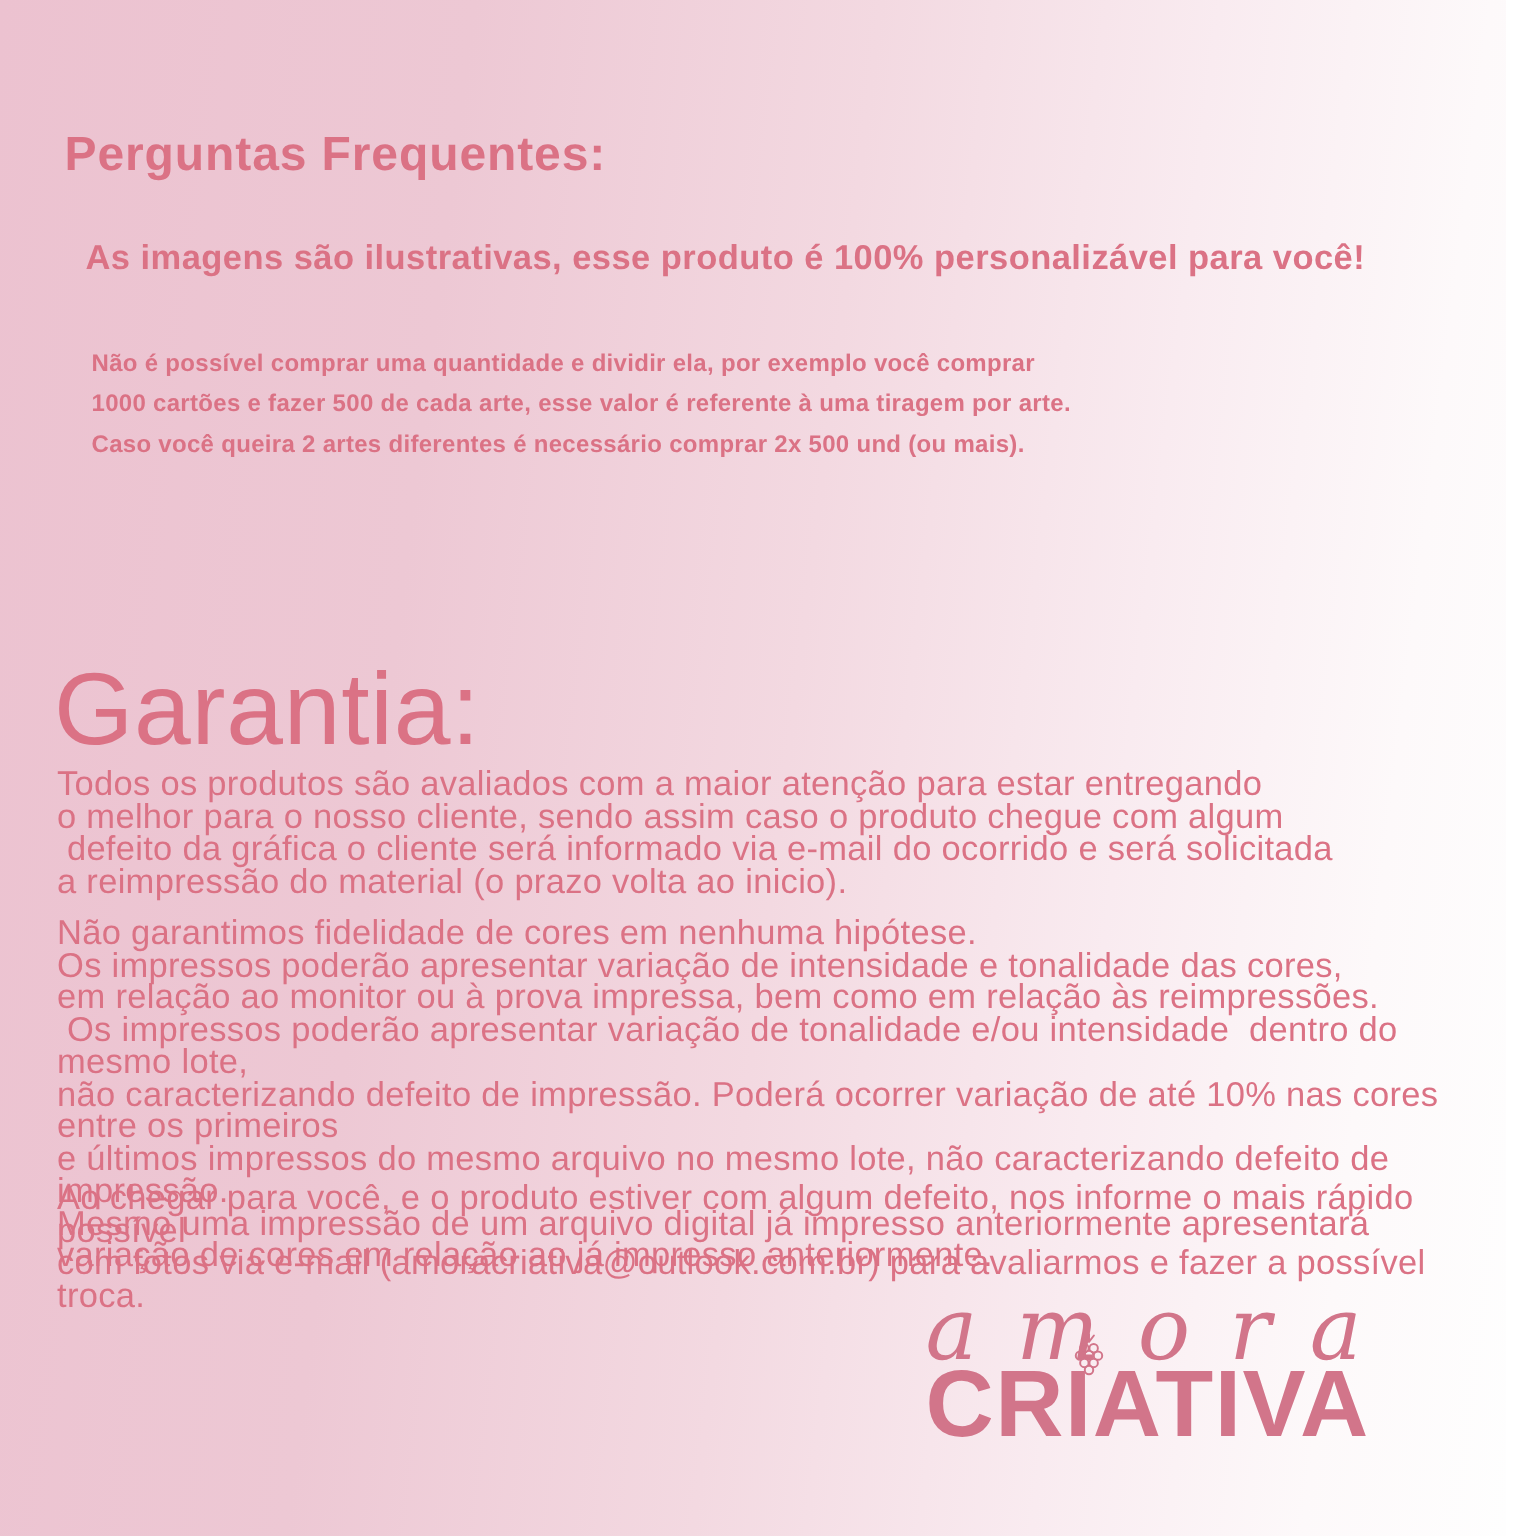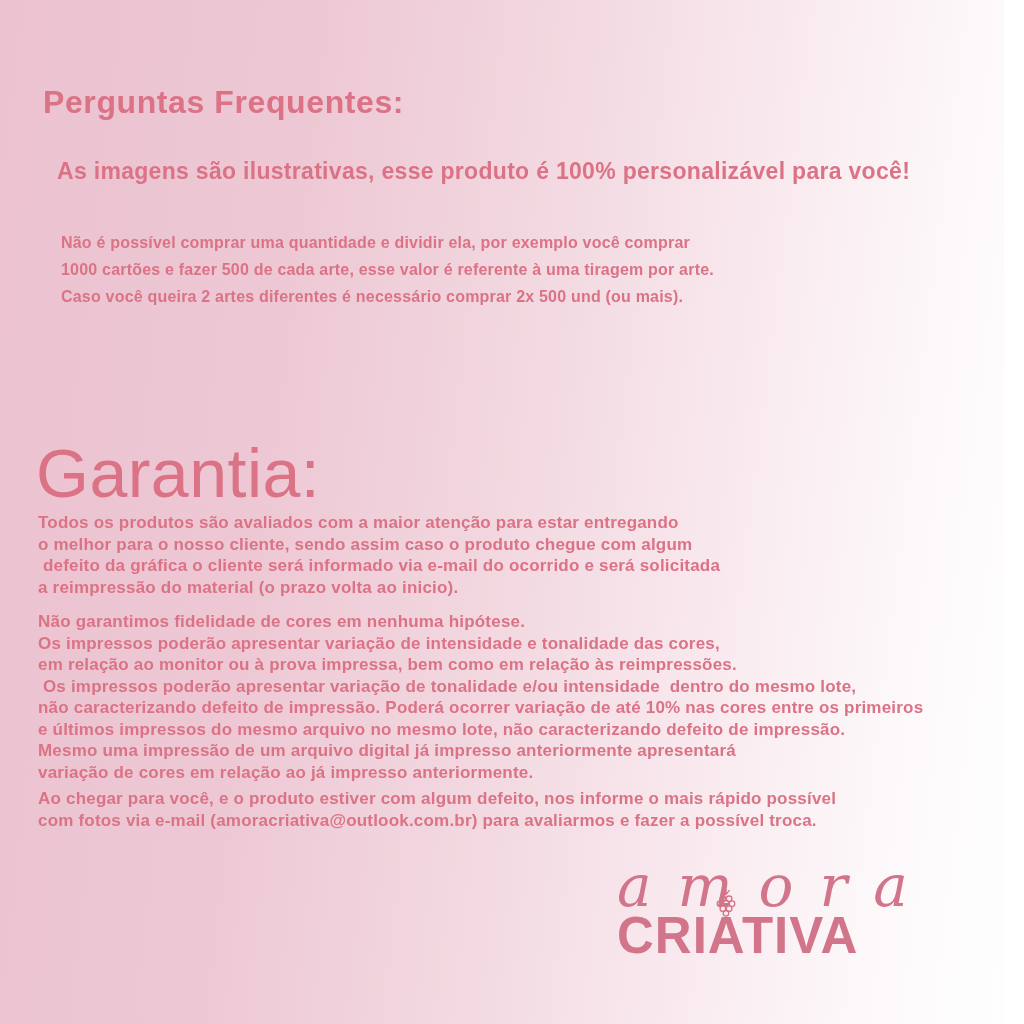--- a/index.html
+++ b/index.html
@@ -44,21 +44,21 @@
   .faq-p0 { top: 229px; }
   .faq-p1 { top: 339px; }
 
   .warranty-title {
     left: 36px; top: 434px;
     font-size: 68px; font-weight: normal;
     letter-spacing: 0.5px;
   }
   .para-sm {
     left: 38px;
-    font-size: 17px; font-weight: bold;
+    font-size: 23px; font-weight: normal;
     letter-spacing: 0.2px;
     line-height: 21.5px;
   }
   .w-p0 { top: 512px; }
   .w-p1 { top: 611px; }
   .w-p2 { top: 788px; }
 
   .logo {
     position: absolute;
     left: 617px; top: 858px;
@@ -71,21 +71,21 @@
     font-style: italic;
     font-weight: normal;
     font-size: 58px;
     line-height: 56px;
     letter-spacing: 26px;
     margin-bottom: -10px;
     white-space: nowrap;
   }
   .logo-name-row { position: relative; display: inline-block; }
   .logo-name {
-    font-size: 51px;
+    font-size: 63px;
     font-weight: bold;
     line-height: 64px;
     letter-spacing: 1px;
     white-space: nowrap;
   }
   .berry {
     position: absolute;
     left: 97px; top: -16px;
     width: 24px; height: 30px;
   }

